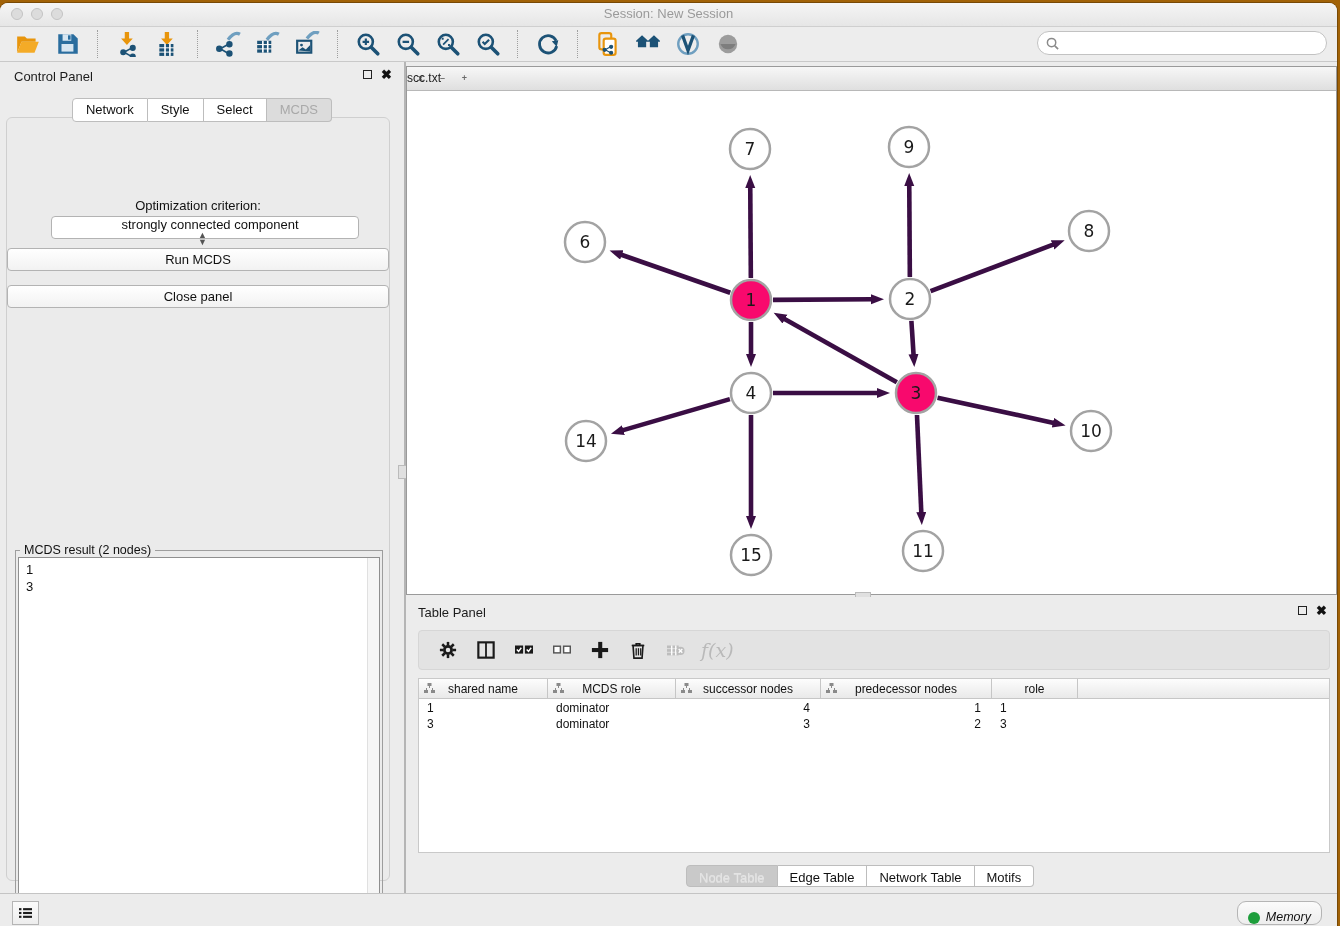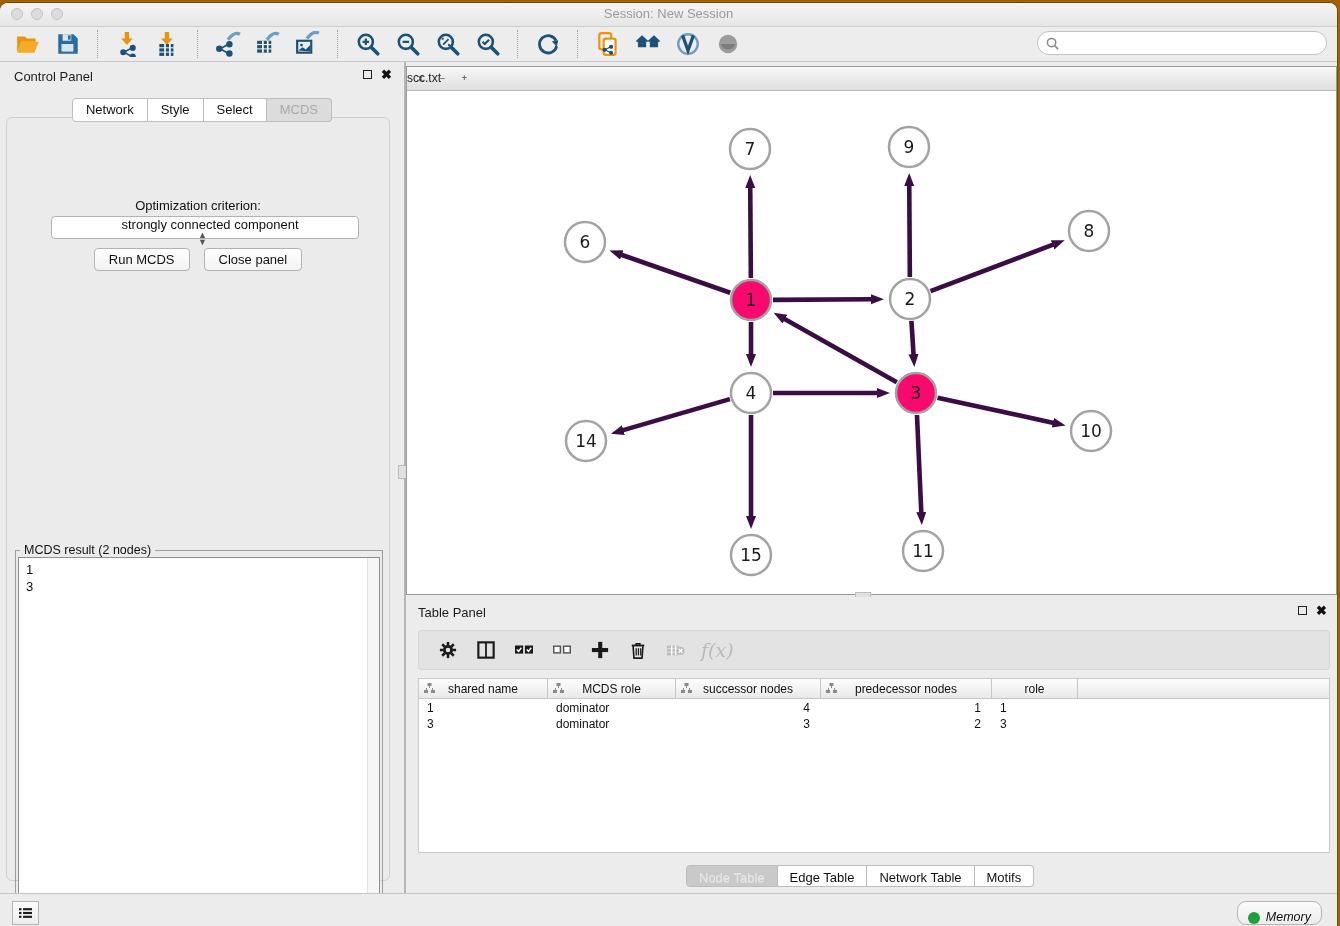--- a/index.html
+++ b/index.html
@@ -32,21 +32,21 @@
   #cp-tabs{position:absolute;left:0;top:36px;width:100%;display:flex;justify-content:center;z-index:2;}
   .cp-tab{font-size:13px;padding:3px 13px 4px;background:#fff;border:1px solid #bdbdbd;border-left:none;color:#111;cursor:default;}
   .cp-tab:first-child{border-left:1px solid #bdbdbd;border-radius:4px 0 0 4px;}
   .cp-tab:last-child{border-radius:0 4px 4px 0;}
   .cp-tab.selected{background:#dcdcdc;color:#a9a9a9;}
   #cp-body{position:absolute;left:6px;top:55px;width:382px;height:762px;background:#ebebeb;border:1px solid #cfcfcf;border-radius:6px;}
   #opt-label{position:absolute;left:0;right:0;top:80px;text-align:center;font-size:13px;color:#111;}
   #criterion{position:absolute;left:44px;top:98px;width:308px;height:23px;background:#fff;border:1px solid #b3b3b3;border-radius:4px;box-sizing:border-box;display:flex;align-items:center;flex-direction:column;}
   #criterion .val{flex:1;font-size:13px;padding-left:10px;color:#111;}
   #criterion .stepper{width:16px;margin-right:5px;color:#555;font-size:9px;line-height:7px;text-align:center;}
-  .cp-buttons{position:absolute;left:0;right:0;top:130px;display:flex;justify-content:center;gap:14px;}
+  .cp-buttons{position:absolute;left:0;right:0;top:130px;display:flex;justify-content:center;gap:14px;flex-direction:column;}
   .btn{font-size:13px;background:linear-gradient(#ffffff,#f2f2f2);border:1px solid #b3b3b3;border-radius:4px;padding:3px 14px;color:#111;}
   #result-box{position:absolute;left:8px;top:432px;width:366px;height:378px;border:1px solid #9d9d9d;}
   #result-legend{position:absolute;left:4px;top:-8px;background:#ebebeb;padding:0 4px;font-size:12.5px;color:#111;}
   #result-area{position:absolute;left:2px;top:6px;right:2px;bottom:2px;background:#fff;border:1px solid #8f8f8f;font-size:13px;color:#111;padding:3px 0 0 7px;white-space:pre-line;line-height:17px;box-sizing:border-box;}
   #result-scroll{position:absolute;right:3px;top:7px;bottom:3px;width:11px;background:#f6f6f6;border-left:1px solid #e0e0e0;}
 
   
   #v-divider{position:absolute;left:404px;top:59px;width:2px;height:831px;background:#b5b5b5;}
   #v-grab{position:absolute;left:398px;top:462px;width:9px;height:14px;background:#e0e0e0;border:1px solid #bbb;box-sizing:border-box;}
   #h-grab{position:absolute;left:855px;top:589px;width:16px;height:7px;background:#e0e0e0;border:1px solid #bbb;box-sizing:border-box;}

